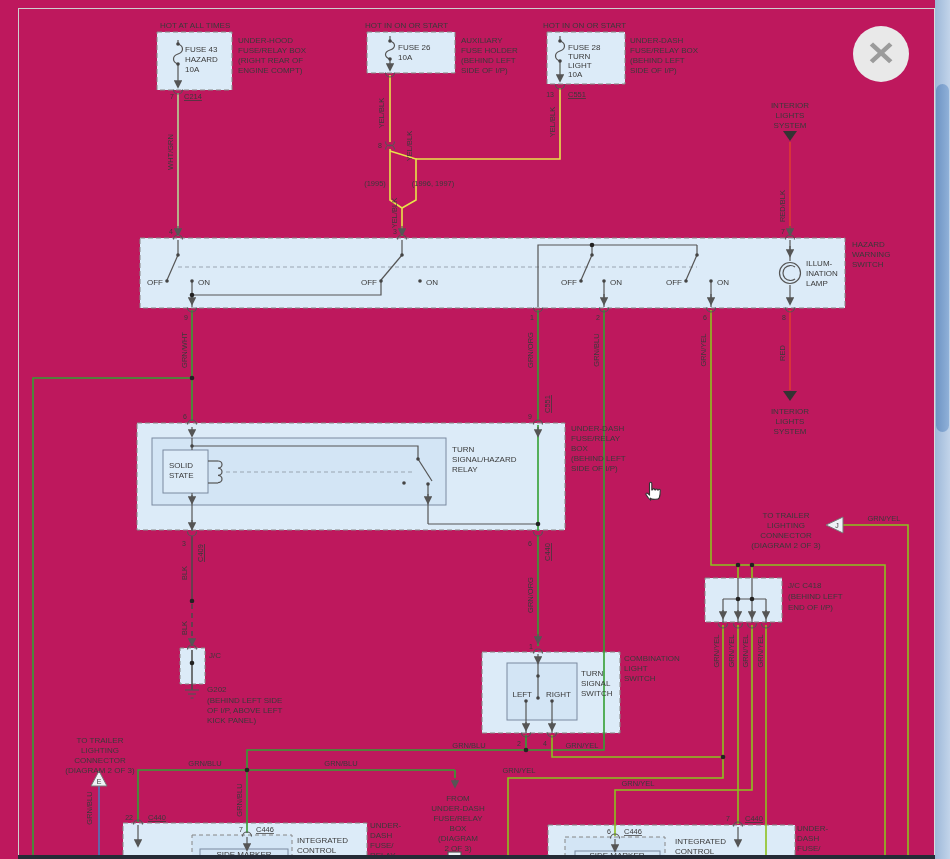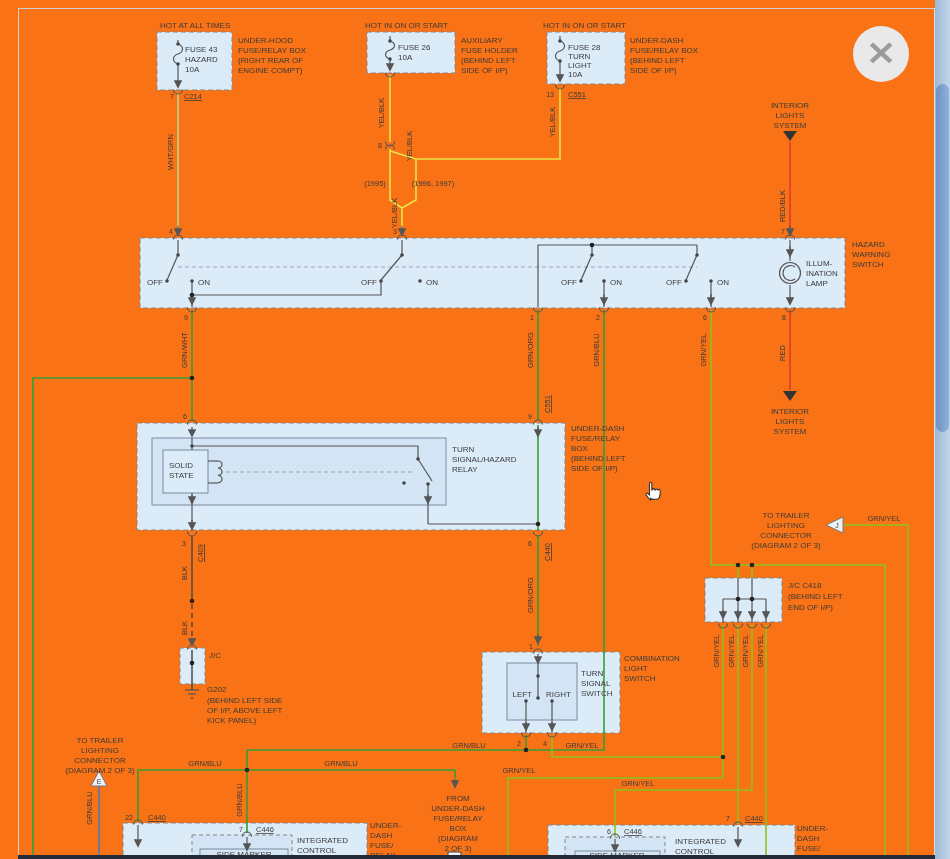--- a/index.html
+++ b/index.html
@@ -1,17 +1,17 @@
 <!DOCTYPE html>
 <html><head>
 <meta charset="utf-8">
 <style>
   html,body{margin:0;padding:0;background:#ffffff;width:950px;height:859px;overflow:hidden;
     font-family:"Liberation Sans", sans-serif;}
-  #stage{position:relative;width:950px;height:859px;background:#f97316;}
+  #stage{position:relative;width:950px;height:859px;background:#be185d;}
   #diagram-svg{position:absolute;left:0;top:0;}
   .edge-left{position:absolute;left:18px;top:8px;bottom:0;width:1px;background:#cfcfcf;}
   .edge-top{position:absolute;left:18px;top:8px;width:917px;height:1px;background:#cfcfcf;}
   .edge-right{position:absolute;left:934px;top:8px;bottom:0;width:1px;background:#dcdcdc;}
   #scroll-track{position:absolute;right:0;top:0;width:15px;height:859px;
     background:linear-gradient(90deg,#9db8d8,#c2d4ea);}
   #scroll-thumb{position:absolute;right:1px;top:84px;width:13px;height:348px;border-radius:7px;
     background:linear-gradient(90deg,#6e94c4,#8fb0d8);}
   #close-btn{position:absolute;left:853px;top:26px;width:56px;height:56px;border-radius:50%;
     background:#e9e9e9;display:flex;align-items:center;justify-content:center;cursor:pointer;}

